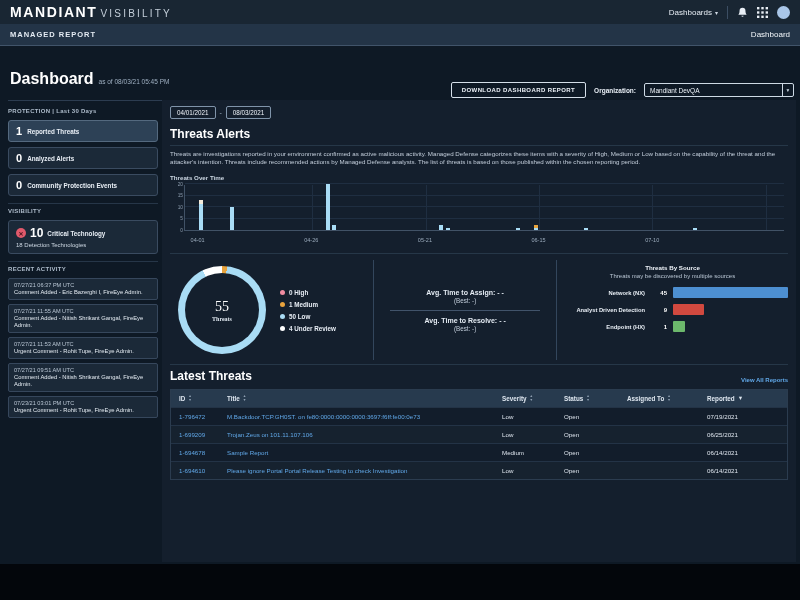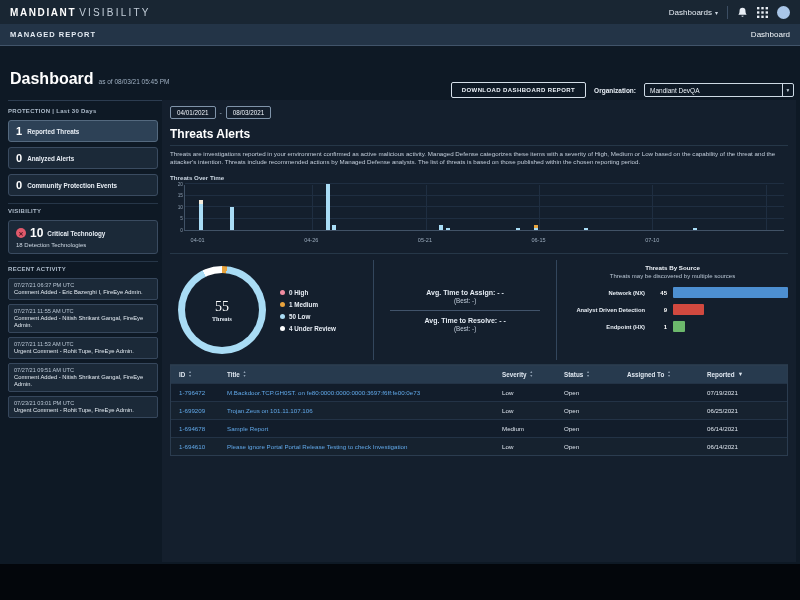--- a/index.html
+++ b/index.html
@@ -3,21 +3,21 @@
 <meta charset="utf-8">
 <style>
   html,body{margin:0;padding:0;background:#000;}
   body{font-family:"Liberation Sans",sans-serif;-webkit-font-smoothing:antialiased;}
   *{box-sizing:border-box;}
   .screen{position:relative;width:800px;height:600px;background:#0e1925;overflow:hidden;}
 
   
   .topnav{position:absolute;top:0;left:0;right:0;height:24px;background:#192633;display:flex;align-items:center;justify-content:space-between;padding:0 10px;}
   .brand{display:flex;align-items:baseline;gap:3px;}
-  .brand-bold{color:#fff;font-weight:bold;font-size:10px;letter-spacing:1.6px;}
+  .brand-bold{color:#fff;font-weight:bold;font-size:14px;letter-spacing:1.6px;}
   .brand-light{color:#c3ced9;font-size:10px;letter-spacing:2.2px;}
   .topnav-right{display:flex;align-items:center;gap:9px;}
   .nav-dd{color:#e7edf4;font-size:8px;display:flex;gap:3px;align-items:center;cursor:pointer;}
   .chev{font-size:6px;color:#cfd8e3;}
   .vdiv{width:1px;height:13px;background:#3c4e63;}
   .icon-btn{display:flex;align-items:center;cursor:pointer;}
   .avatar{width:13px;height:13px;border-radius:50%;background:#a9c6e8;display:inline-block;cursor:pointer;}
 
   
   .subnav{position:absolute;top:24px;left:0;right:0;height:22px;background:#233447;border-bottom:1px solid #41546a;display:flex;align-items:center;justify-content:space-between;padding:0 10px;}
@@ -335,20 +335,24 @@
             <div class="src-row">
     <span class="scl">Endpoint (HX)</span>
     <span class="scv">1</span>
     <div class="scb" style="width: 12.3333px; background: rgb(108, 184, 108);"></div>
   </div>
           </div>
       </div>
     </div>
 
     <div class="lt-divider"></div>
+    <div class="lt-head">
+      <span class="lt-title">Latest Threats</span>
+      <span class="view-all">View All Reports</span>
+    </div>
     <div class="table">
       <div class="thead">
           <div class="th">
     <span class="hl">ID</span>
     <span class="sort">
               <i>▲</i>
               <i>▼</i>
             </span>
   </div>
           <div class="th">

